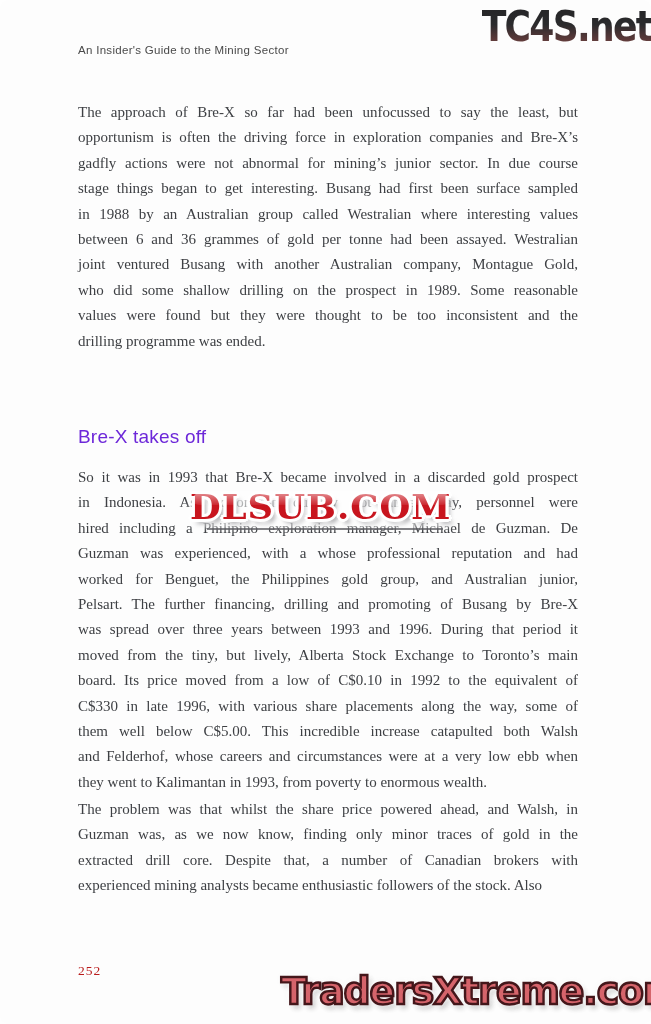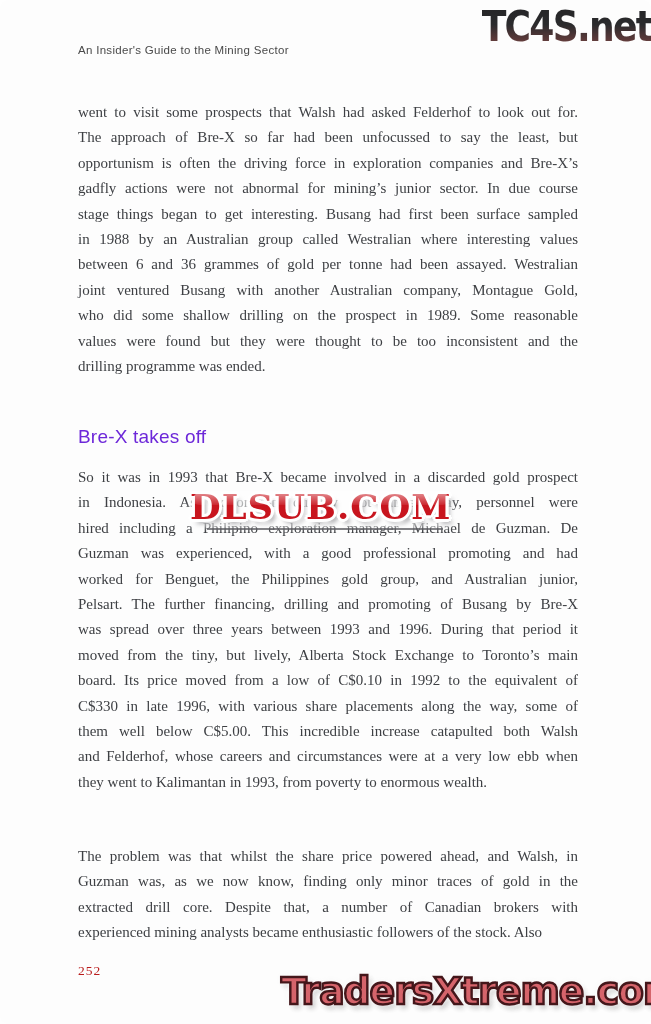--- a/index.html
+++ b/index.html
@@ -37,21 +37,21 @@
     text-align:justify;text-align-last:justify;
   }
   .jline-last{text-align-last:left;}
   #para1{top:0;}
   .section-heading{
     position:absolute;left:0;top:326px;
     font-family:"Liberation Sans", sans-serif;
     font-size:19px;font-weight:400;color:#6d28d9;letter-spacing:.2px;
   }
   #para2{top:365px;}
-  #para3{top:697px;margin-top:47px;}
+  #para3{top:697px;}
 
   
   .watermark{
     position:absolute;left:183px;top:486px;width:276px;height:42px;
     display:flex;align-items:center;justify-content:center;
     pointer-events:none;
   }
   .watermark .band{
     position:absolute;left:6px;right:6px;top:4px;bottom:0px;
     background:rgba(255,255,255,0.55);border-radius:6px;
@@ -101,38 +101,37 @@
 <body>
 
 <div class="page">
 
   <div class="running-head">An Insider's Guide to the Mining Sector</div>
 
   <div class="tc4s">TC4S.net</div>
 
   <div class="textcol" style="top:100px;height:860px;">
     <div class="para" id="para1">
-        <div class="jline">went to visit some prospects that Walsh had asked Felderhof to look out for.</div>
         <div class="jline">The approach of Bre-X so far had been unfocussed to say the least, but</div>
         <div class="jline">opportunism is often the driving force in exploration companies and Bre-X’s</div>
         <div class="jline">gadfly actions were not abnormal for mining’s junior sector. In due course</div>
         <div class="jline">stage things began to get interesting. Busang had first been surface sampled</div>
         <div class="jline">in 1988 by an Australian group called Westralian where interesting values</div>
         <div class="jline">between 6 and 36 grammes of gold per tonne had been assayed. Westralian</div>
         <div class="jline">joint ventured Busang with another Australian company, Montague Gold,</div>
         <div class="jline">who did some shallow drilling on the prospect in 1989. Some reasonable</div>
         <div class="jline">values were found but they were thought to be too inconsistent and the</div>
         <div class="jline jline-last">drilling programme was ended.</div>
       </div>
     <div class="section-heading">Bre-X takes off</div>
     <div class="para" id="para2">
         <div class="jline">So it was in 1993 that Bre-X became involved in a discarded gold prospect</div>
         <div class="jline">in Indonesia. As exploration quickly got under way, personnel were</div>
         <div class="jline">hired including a Philipino exploration manager, Michael de Guzman. De</div>
-        <div class="jline">Guzman was experienced, with a good professional promoting and had</div>
+        <div class="jline">Guzman was experienced, with a whose professional reputation and had</div>
         <div class="jline">worked for Benguet, the Philippines gold group, and Australian junior,</div>
         <div class="jline">Pelsart. The further financing, drilling and promoting of Busang by Bre-X</div>
         <div class="jline">was spread over three years between 1993 and 1996. During that period it</div>
         <div class="jline">moved from the tiny, but lively, Alberta Stock Exchange to Toronto’s main</div>
         <div class="jline">board. Its price moved from a low of C$0.10 in 1992 to the equivalent of</div>
         <div class="jline">C$330 in late 1996, with various share placements along the way, some of</div>
         <div class="jline">them well below C$5.00. This incredible increase catapulted both Walsh</div>
         <div class="jline">and Felderhof, whose careers and circumstances were at a very low ebb when</div>
         <div class="jline jline-last">they went to Kalimantan in 1993, from poverty to enormous wealth.</div>
       </div>

